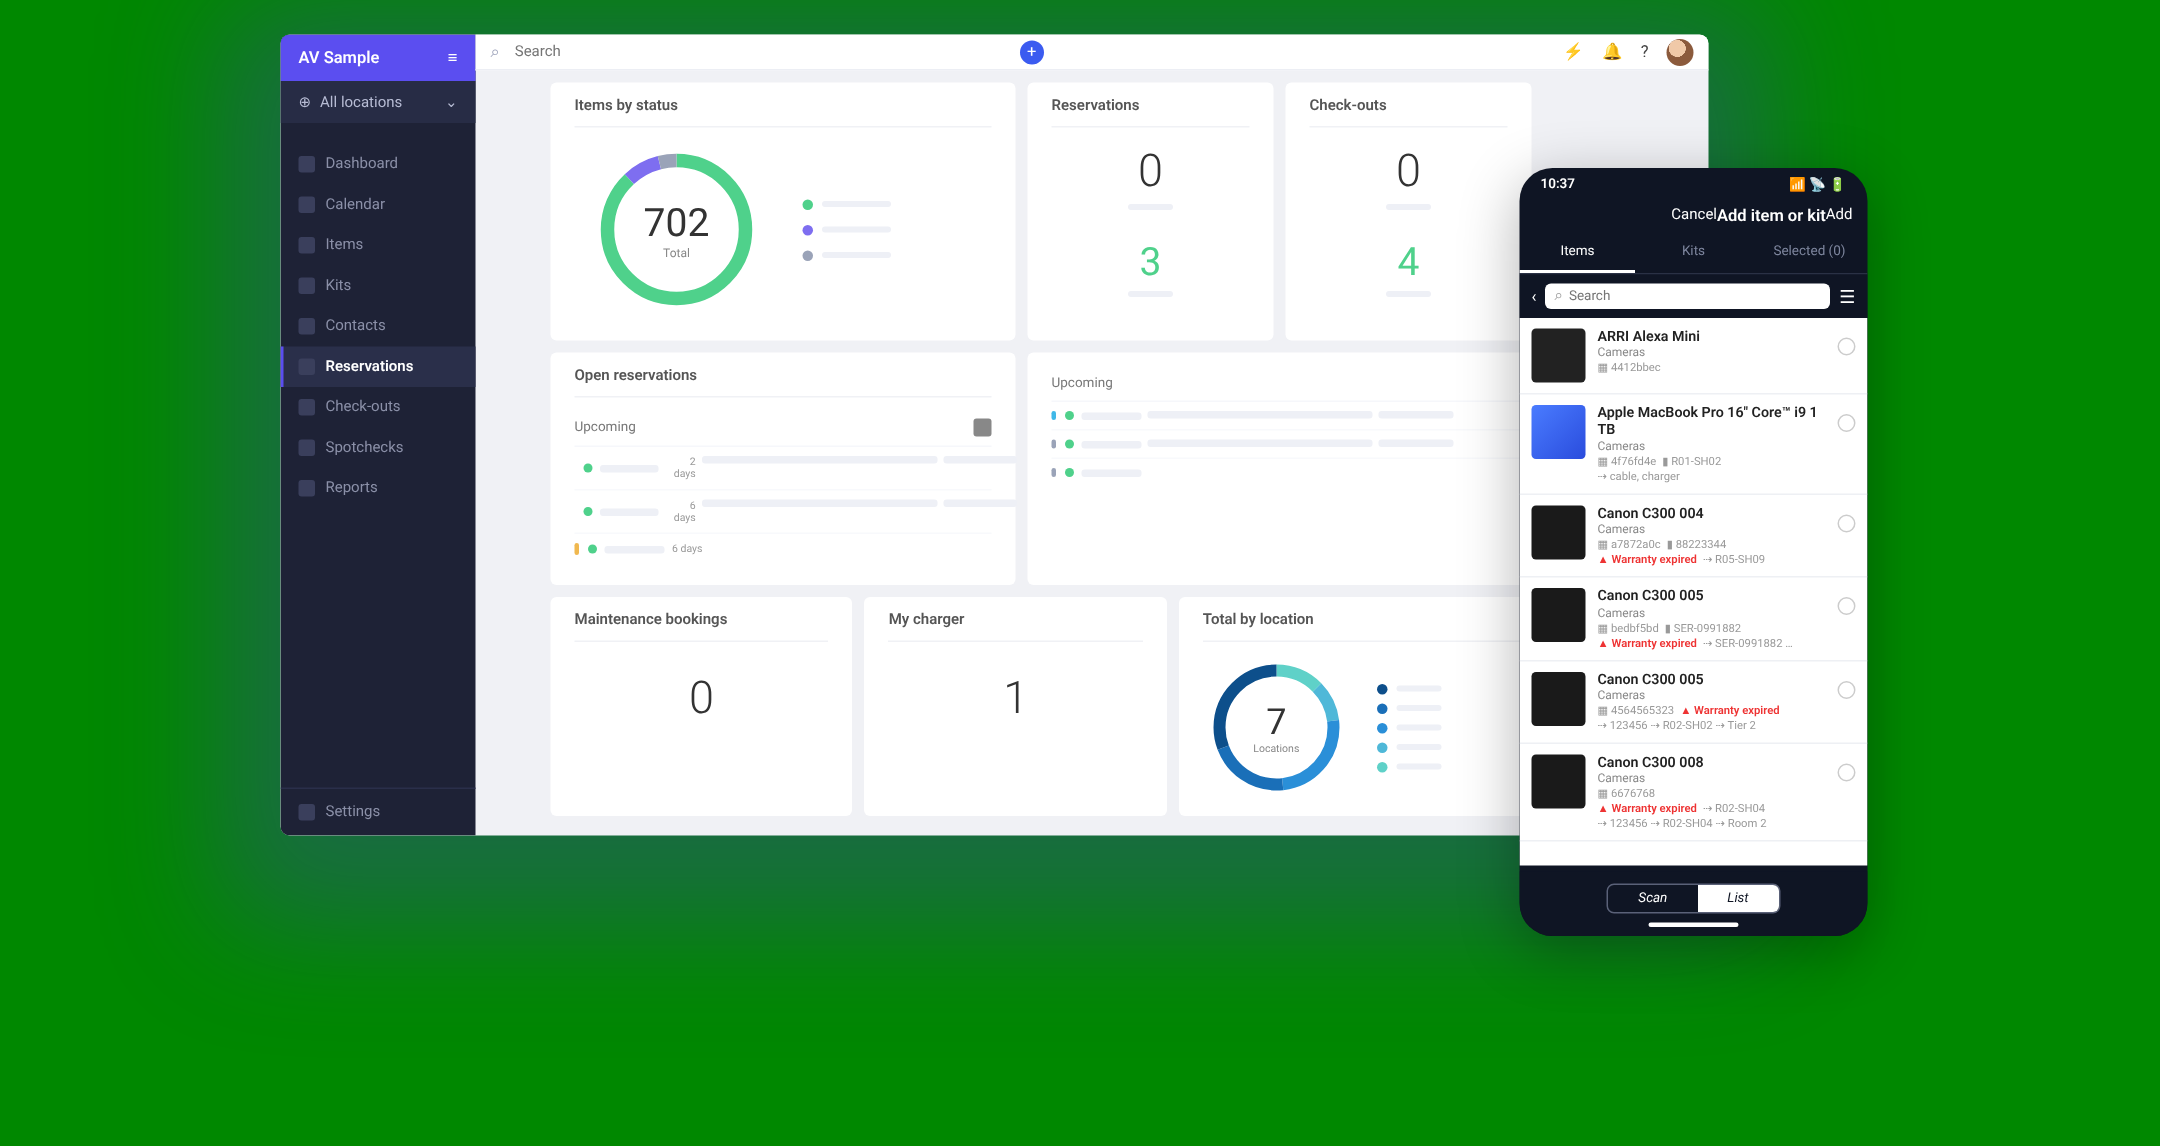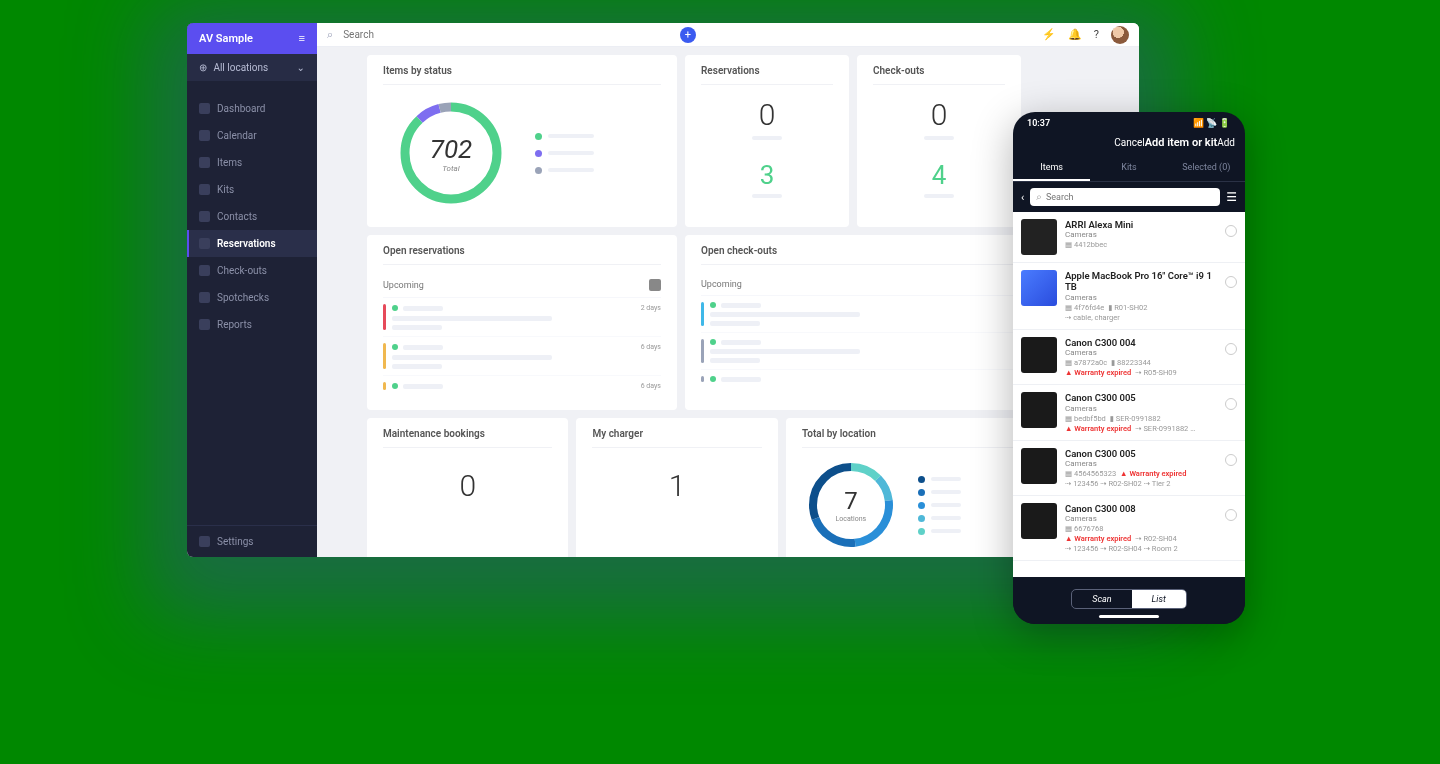--- a/index.html
+++ b/index.html
@@ -28,42 +28,42 @@
 .top-icons { display:flex; gap:12px; align-items:center; color:#444; font-size:11px;}
 .avatar { width:18px; height:18px; border-radius:50%; background: radial-gradient(circle at 40% 35%, #f0c9a8 35%, #8b5a3c 36%); }
 
 .content { flex:1; padding: 8px 50px; overflow:hidden; }
 .cards-row { display:flex; gap:8px; margin-bottom:8px;}
 .card { background:#fff; border-radius:4px; padding: 10px 16px 14px; }
 .card-h { font-size:10px; color:#555; font-weight:600; margin-bottom:8px; border-bottom:1px solid #f0f1f5; padding-bottom:8px;}
 
 .c-status { width: 310px; }
 .donut-wrap { display:flex; align-items:center; gap:30px; padding:6px 14px;}
-.donut { position:relative; width:108px; height:108px;font-style:italic;}
+.donut { position:relative; width:108px; height:108px;}
 .donut svg { transform: rotate(-90deg);}
 .donut-center { position:absolute; inset:0; display:flex; flex-direction:column; align-items:center; justify-content:center;}
 .donut-num { font-size:26px; font-weight:400; color:#333;}
 .donut-lbl { font-size:8px; color:#888;}
 .legend { display:flex; flex-direction:column; gap:10px;}
 .leg-row { display:flex; align-items:center; gap:6px;}
 .leg-dot { width:7px; height:7px; border-radius:50%;}
 .leg-bar { width:46px; height:4px; background:#eef0f6; border-radius:2px;}
 
 .c-small { width: 164px; }
 .big-nums { display:flex; flex-direction:column; align-items:center; gap:4px; padding-top:4px;}
 .num-top { font-size:30px; color:#333; font-weight:300;}
 .num-bar { width:30px; height:4px; background:#eef0f6; border-radius:2px;}
 .num-bot { font-size:26px; font-weight:400; margin-top:16px;}
 
 .c-open { width: 310px; }
 .sub-h { font-size:9px; color:#777; padding: 6px 0; border-bottom:1px solid #f6f7fb; display:flex; justify-content:space-between; align-items:center;}
 .gear-box { width:12px; height:12px; background:#888; border-radius:2px;}
 .entry { display:flex; gap:6px; padding:6px 0; border-bottom:1px solid #f8f9fc;}
 .entry-bar { width:3px; border-radius:2px;}
-.entry-body { flex:1; display:flex; flex-direction:column; gap:4px;}
+.entry-body { flex:1; display:flex; gap:4px;}
 .entry-top { display:flex; align-items:center; gap:5px;}
 .e-dot { width:6px; height:6px; border-radius:50%;}
 .skel { background:#eef0f6; height:5px; border-radius:2px;}
 .entry-meta { font-size:7px; color:#999; text-align:right; margin-left:auto;}
 .c-open2 { flex:1; }
 
 .c-maint { flex:1; }
 .c-book { flex:1; }
 .c-loc { flex:1.6; }
 .single-num { font-size:30px; color:#333; font-weight:300; text-align:center; padding-top:12px;}
@@ -274,21 +274,20 @@
                 <div class="entry-top">
                   <span class="e-dot" style="background:#4fd18b"></span>
                   <span class="skel" style="width:40px"></span>
                   <span class="entry-meta">6 days</span>
                 </div>
               </div>
             </div>
         </div>
 
         <div class="card c-open2">
-          <div class="card-h">Open check-outs</div>
           <div class="sub-h">
               <span>Upcoming</span>
             </div>
           <div class="entry">
               <div class="entry-bar" style="background:#3fb8e8"></div>
               <div class="entry-body">
                 <div class="entry-top">
                   <span class="e-dot" style="background:#4fd18b"></span>
                   <span class="skel" style="width:40px"></span>
                 </div>

